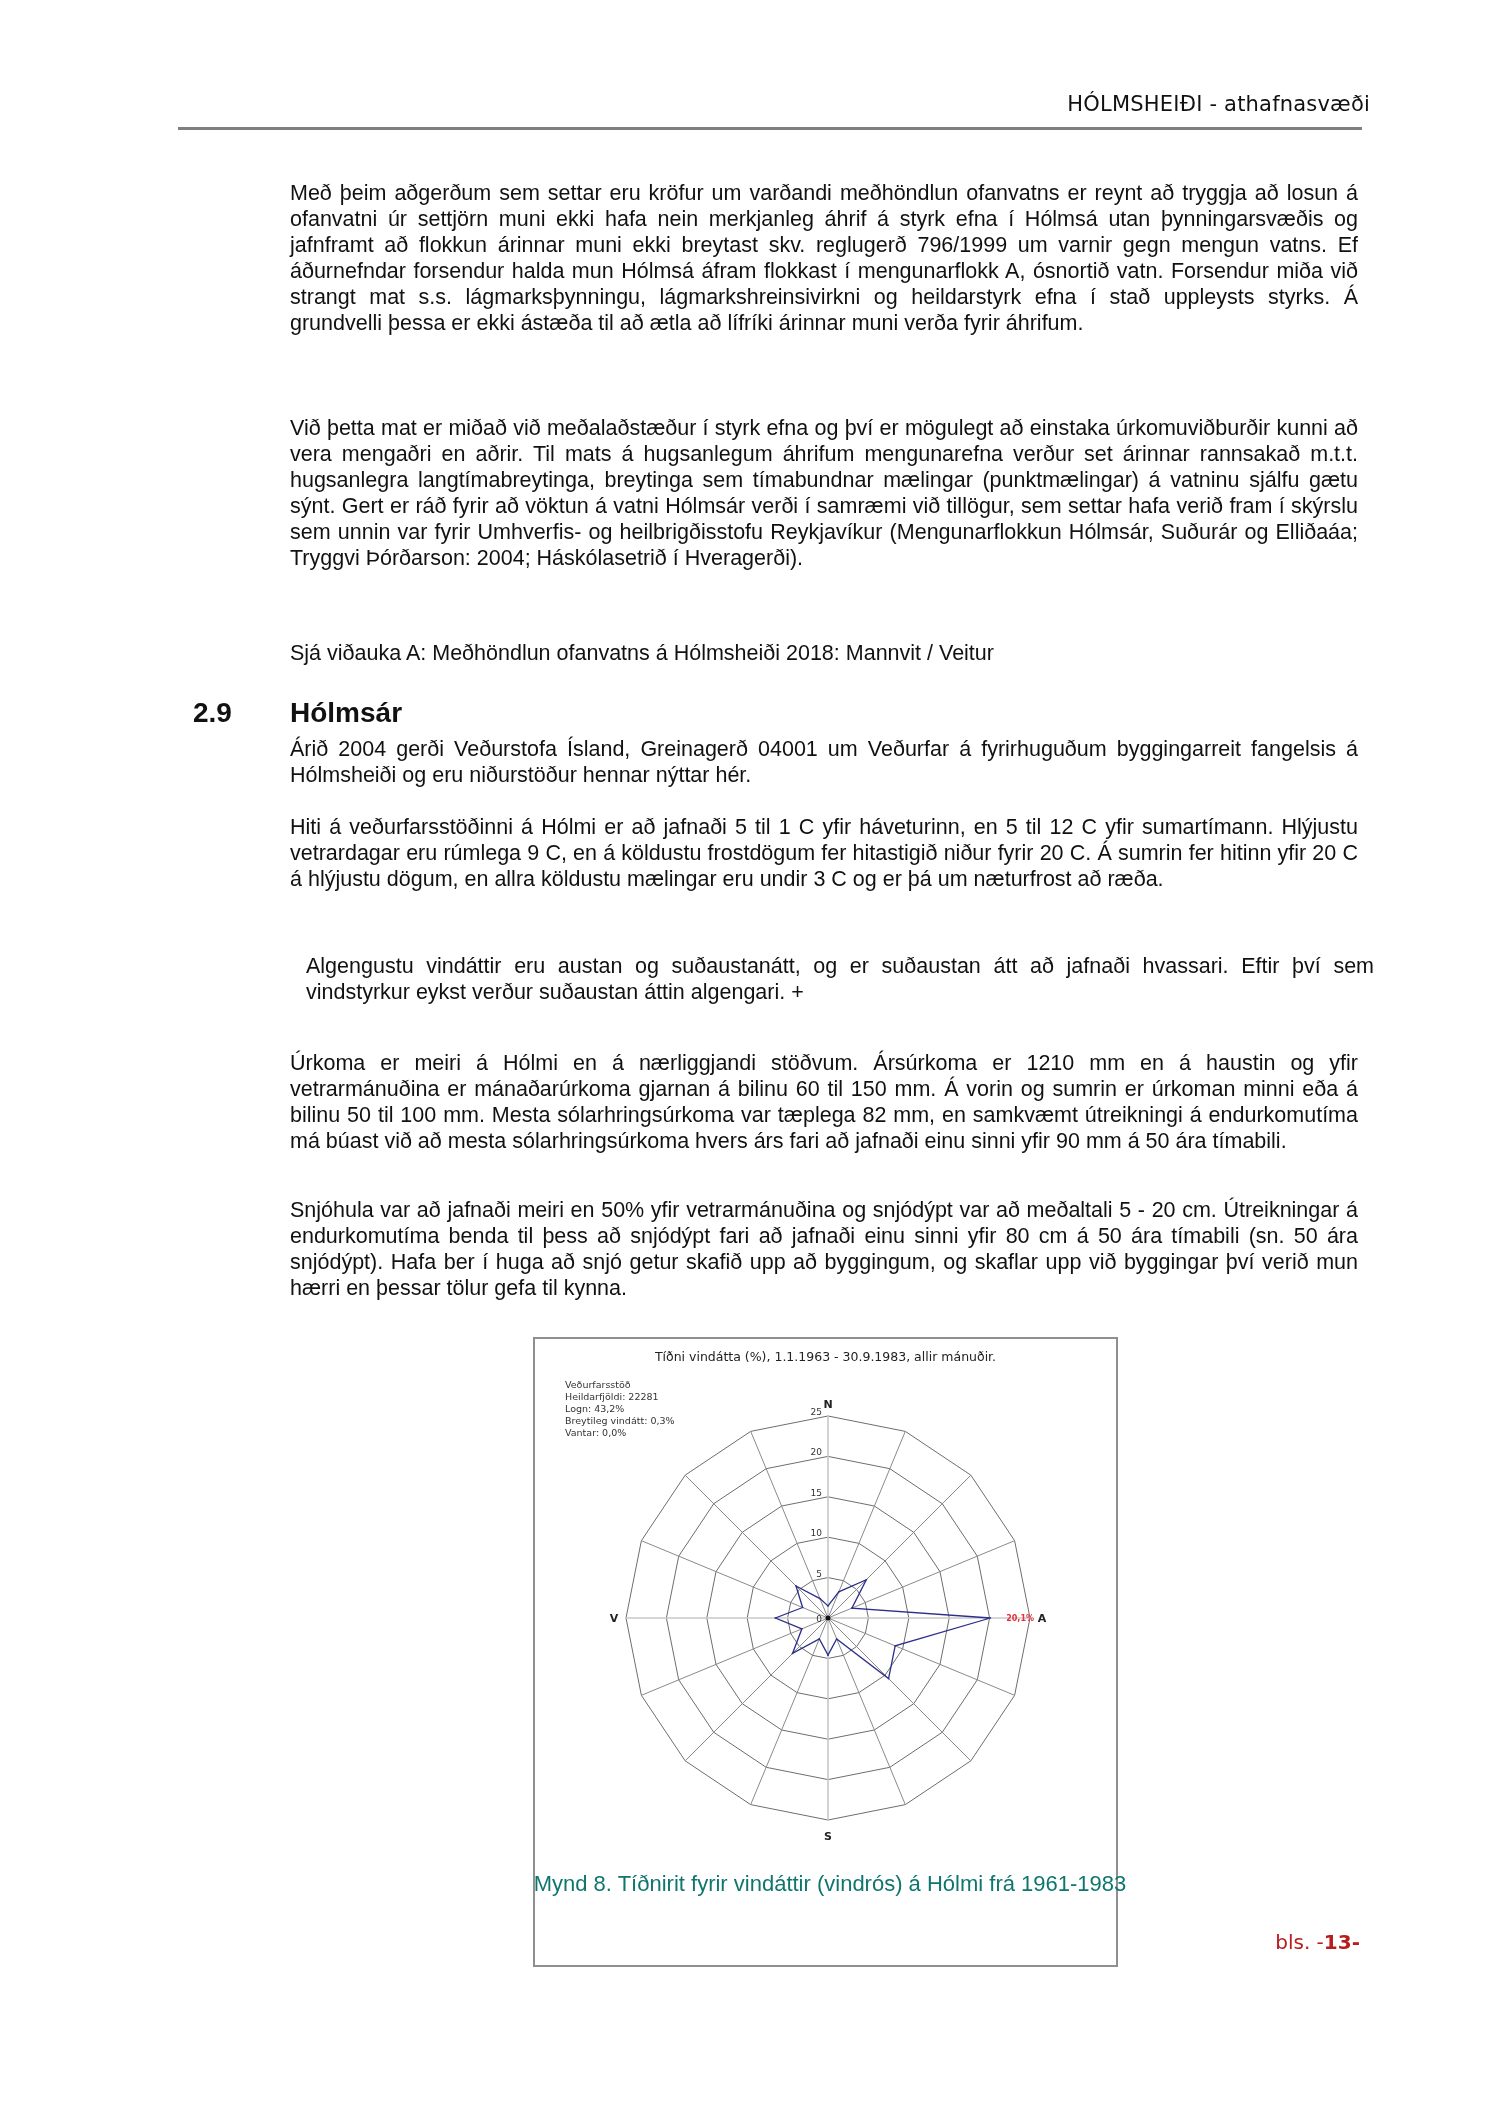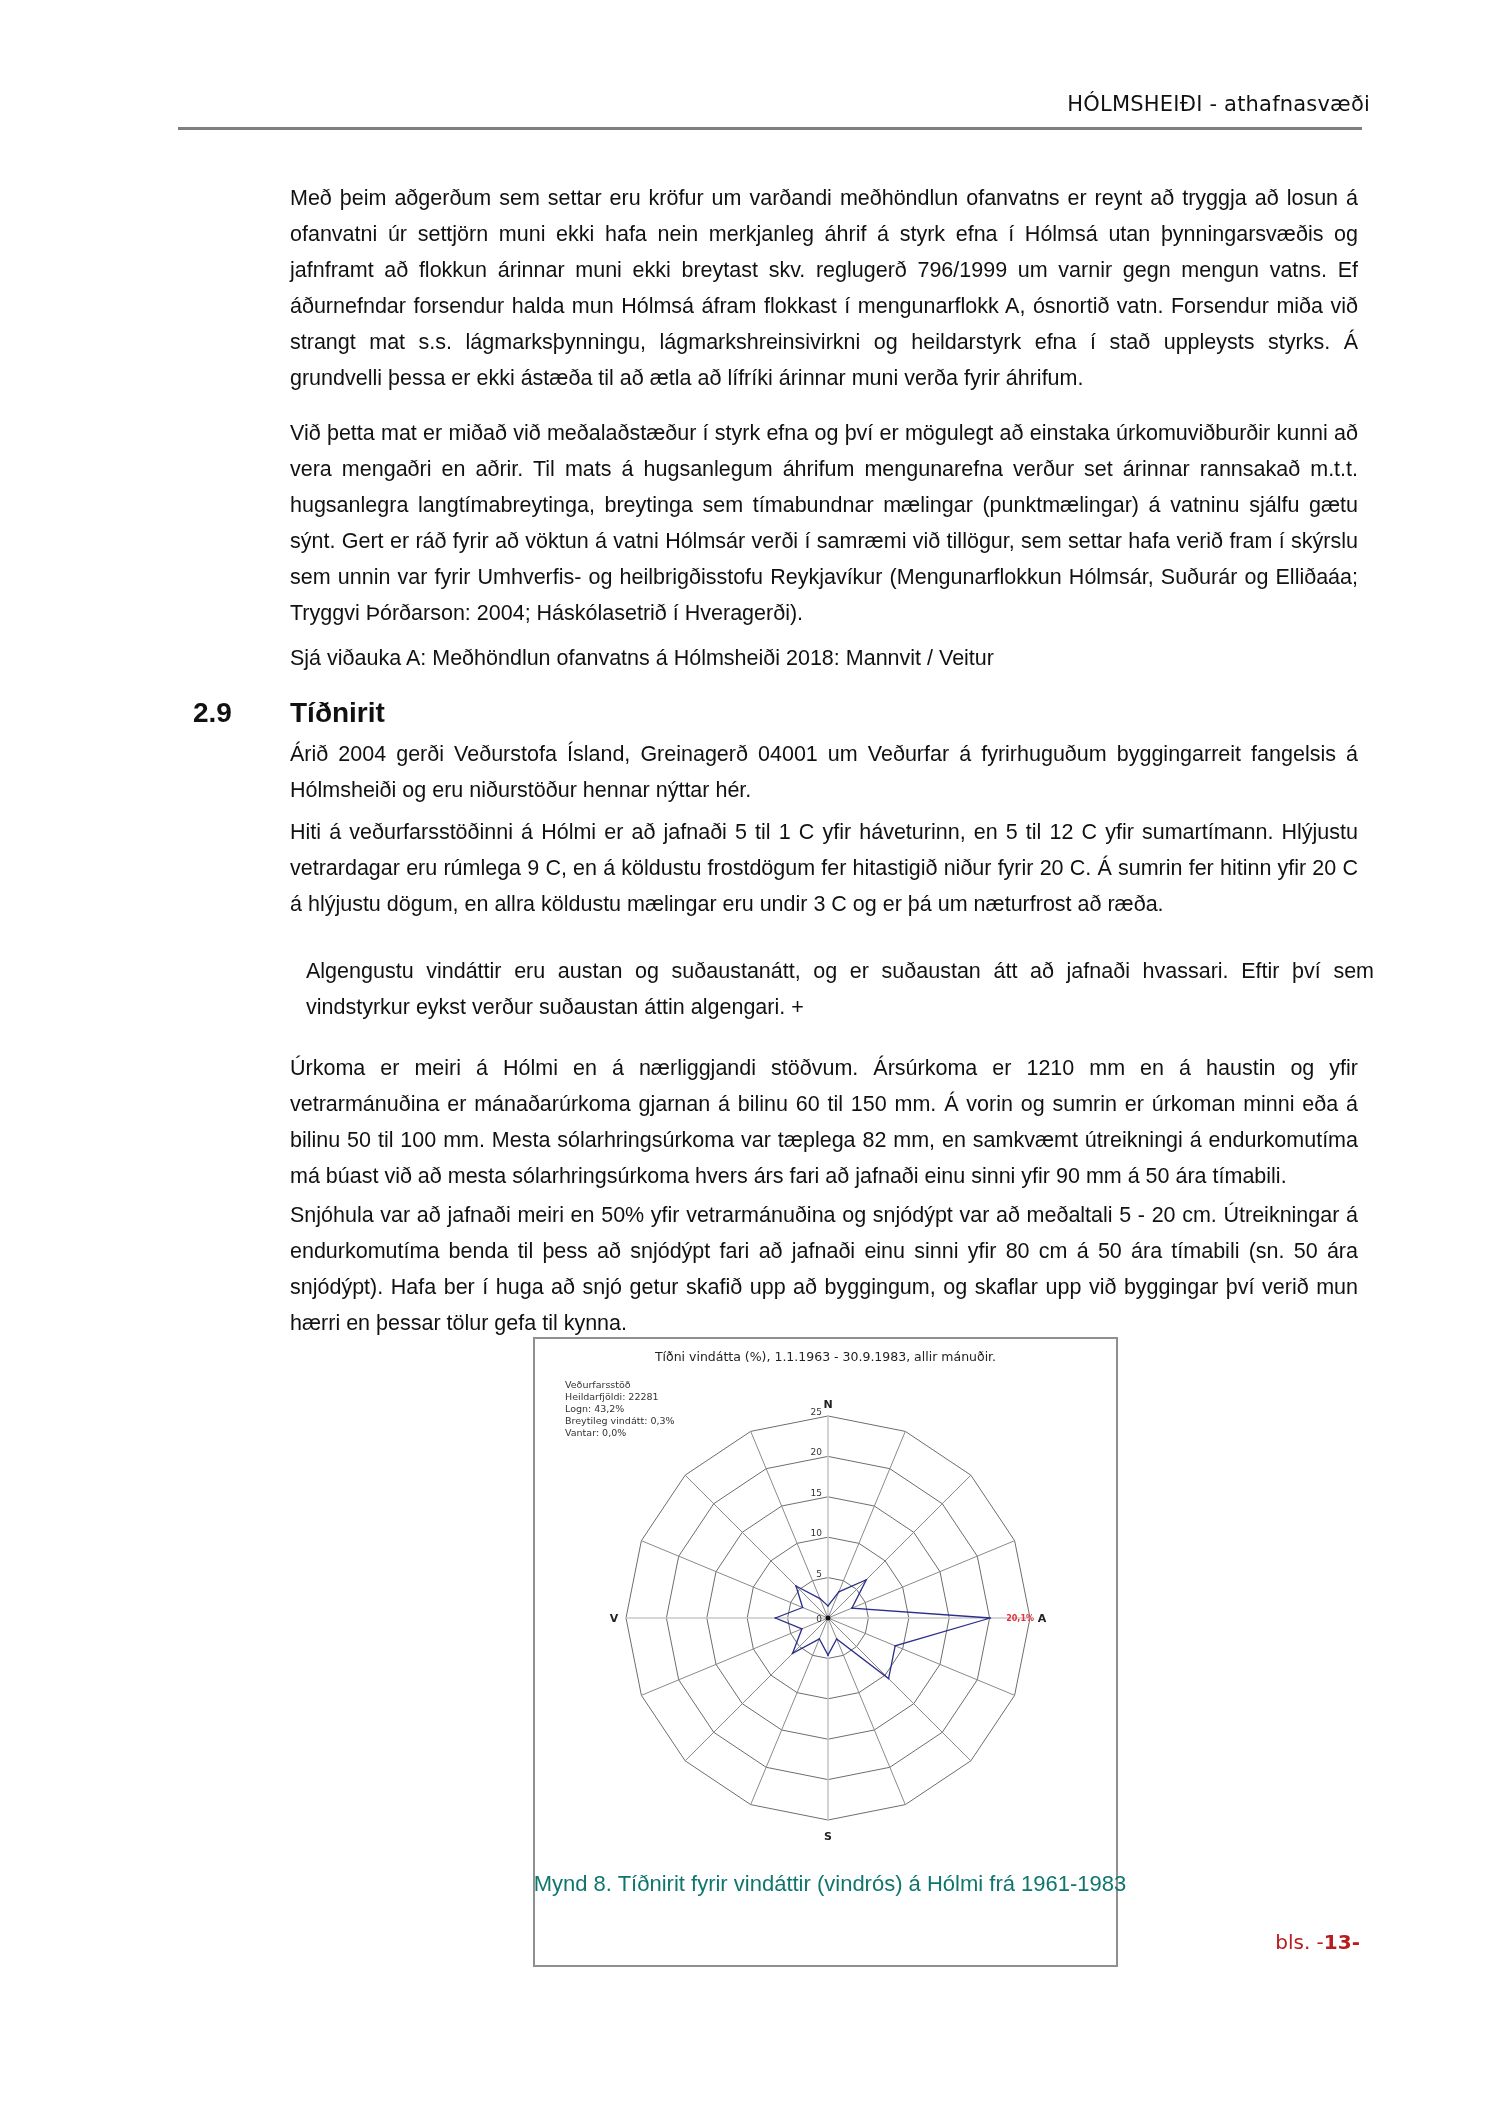--- a/index.html
+++ b/index.html
@@ -7,21 +7,21 @@
   .header-title {
     position: absolute; right: 130px; top: 92px;
     font-family: "DejaVu Sans", sans-serif; font-size: 21px; color: #111;
     letter-spacing: 0.2px;
   }
   .header-rule {
     position: absolute; left: 178px; top: 127px; width: 1184px; height: 3px; background: #7f7f7f;
   }
   .body-text {
     position: absolute; left: 290px; width: 1068px;
-    font-family: "Liberation Sans", sans-serif; font-size: 21.5px; line-height: 36px;
+    font-family: "Liberation Sans", sans-serif; font-size: 21.5px; line-height: 26px;
     text-align: justify; margin: 0; color: #111;
   }
   .p1 { top: 180px; }
   .p2 { top: 415px; }
   .p3 { top: 640px; text-align: left; }
   .section-num {
     position: absolute; left: 193px; top: 697px;
     font-family: "Liberation Sans", sans-serif; font-weight: bold; font-size: 28px;
   }
   .section-title {
@@ -61,21 +61,21 @@
 <body>
 
 <div class="header-title">HÓLMSHEIÐI - athafnasvæði</div>
 <div class="header-rule"></div>
 
 <p class="body-text p1">Með þeim aðgerðum sem settar eru kröfur um varðandi meðhöndlun ofanvatns er reynt að tryggja að losun á ofanvatni úr settjörn muni ekki hafa nein merkjanleg áhrif á styrk efna í Hólmsá utan þynningarsvæðis og jafnframt að flokkun árinnar muni ekki breytast skv. reglugerð 796/1999 um varnir gegn mengun vatns. Ef áðurnefndar forsendur halda mun Hólmsá áfram flokkast í mengunarflokk A, ósnortið vatn. Forsendur miða við strangt mat s.s. lágmarksþynningu, lágmarkshreinsivirkni og heildarstyrk efna í stað uppleysts styrks. Á grundvelli þessa er ekki ástæða til að ætla að lífríki árinnar muni verða fyrir áhrifum.</p>
 <p class="body-text p2">Við þetta mat er miðað við meðalaðstæður í styrk efna og því er mögulegt að einstaka úrkomuviðburðir kunni að vera mengaðri en aðrir. Til mats á hugsanlegum áhrifum mengunarefna verður set árinnar rannsakað m.t.t. hugsanlegra langtímabreytinga, breytinga sem tímabundnar mælingar (punktmælingar) á vatninu sjálfu gætu sýnt. Gert er ráð fyrir að vöktun á vatni Hólmsár verði í samræmi við tillögur, sem settar hafa verið fram í skýrslu sem unnin var fyrir Umhverfis- og heilbrigðisstofu Reykjavíkur (Mengunarflokkun Hólmsár, Suðurár og Elliðaáa; Tryggvi Þórðarson: 2004; Háskólasetrið í Hveragerði).</p>
 <p class="body-text p3">Sjá viðauka A: Meðhöndlun ofanvatns á Hólmsheiði 2018: Mannvit / Veitur</p>
 
 <div class="section-num">2.9</div>
-<div class="section-title">Tíðnirit</div>
+<div class="section-title">Hólmsár</div>
 
 <p class="body-text p4">Árið 2004 gerði Veðurstofa Ísland, Greinagerð 04001 um Veðurfar á fyrirhuguðum byggingarreit fangelsis á Hólmsheiði og eru niðurstöður hennar nýttar hér.</p>
 <p class="body-text p5">Hiti á veðurfarsstöðinni á Hólmi er að jafnaði 5 til 1 C yfir háveturinn, en 5 til 12 C yfir sumartímann. Hlýjustu vetrardagar eru rúmlega 9 C, en á köldustu frostdögum fer hitastigið niður fyrir 20 C. Á sumrin fer hitinn yfir 20 C á hlýjustu dögum, en allra köldustu mælingar eru undir 3 C og er þá um næturfrost að ræða.</p>
 <p class="body-text p6">Algengustu vindáttir eru austan og suðaustanátt, og er suðaustan átt að jafnaði hvassari. Eftir því sem vindstyrkur eykst verður suðaustan áttin algengari. +</p>
 <p class="body-text p7">Úrkoma er meiri á Hólmi en á nærliggjandi stöðvum. Ársúrkoma er 1210 mm en á haustin og yfir vetrarmánuðina er mánaðarúrkoma gjarnan á bilinu 60 til 150 mm. Á vorin og sumrin er úrkoman minni eða á bilinu 50 til 100 mm. Mesta sólarhringsúrkoma var tæplega 82 mm, en samkvæmt útreikningi á endurkomutíma má búast við að mesta sólarhringsúrkoma hvers árs fari að jafnaði einu sinni yfir 90 mm á 50 ára tímabili.</p>
 <p class="body-text p8">Snjóhula var að jafnaði meiri en 50% yfir vetrarmánuðina og snjódýpt var að meðaltali 5 - 20 cm. Útreikningar á endurkomutíma benda til þess að snjódýpt fari að jafnaði einu sinni yfir 80 cm á 50 ára tímabili (sn. 50 ára snjódýpt). Hafa ber í huga að snjó getur skafið upp að byggingum, og skaflar upp við byggingar því verið mun hærri en þessar tölur gefa til kynna.</p>
 
 <div class="figure-frame" id="figure">
   <div class="chart-title">Tíðni vindátta (%), 1.1.1963 - 30.9.1983, allir mánuðir.</div>
   <div class="chart-info">

